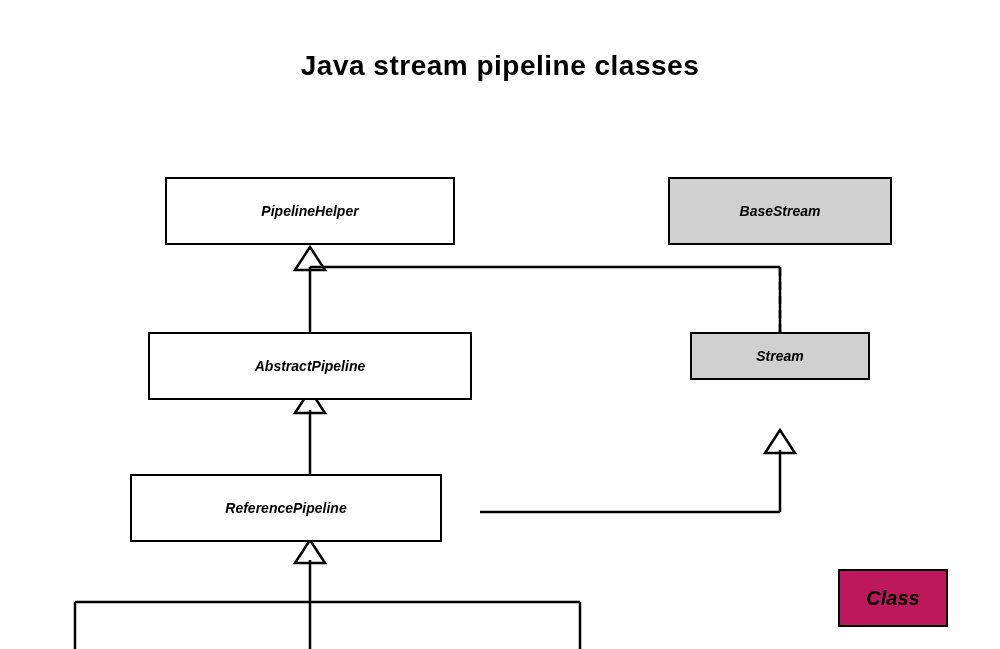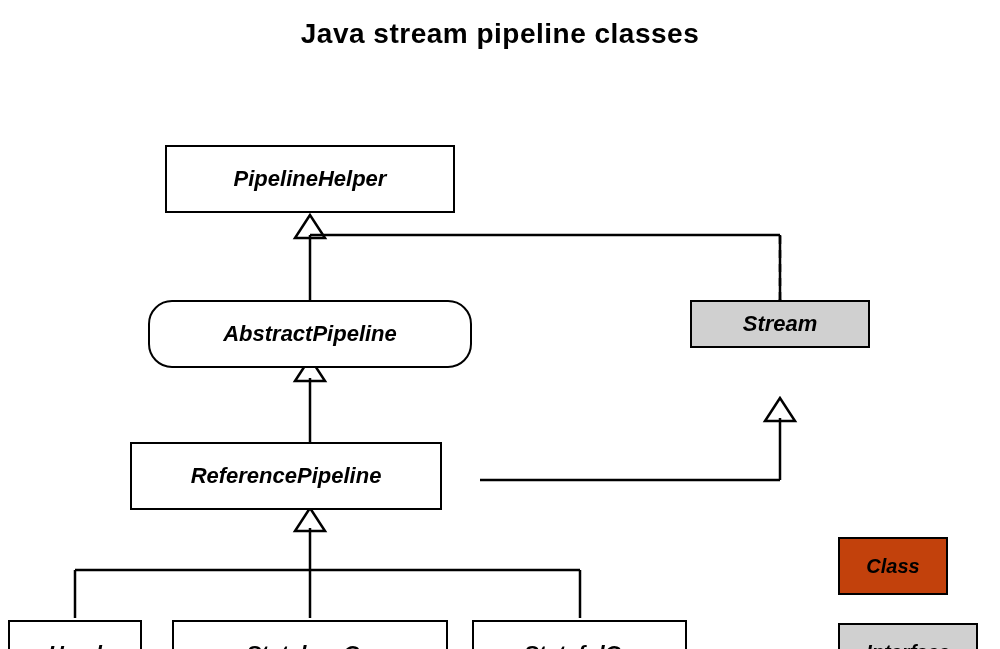--- a/index.html
+++ b/index.html
@@ -10,52 +10,53 @@
       font-family: Arial, sans-serif;
       overflow: hidden;
       position: relative;
     }
     .title {
       text-align: center;
       font-size: 28px;
       font-weight: bold;
       padding: 18px 0 10px 0;
       letter-spacing: 0.5px;
+      margin-top: 32px;
     }
     .diagram {
       position: relative;
       width: 1000px;
       height: 590px;
     }
     .box {
       position: absolute;
       border: 2px solid #000;
       background: #fff;
       font-style: italic;
       font-weight: bold;
-      font-size: 22px;
+      font-size: 14px;
       display: flex;
       align-items: center;
       justify-content: center;
       padding: 16px 14px;
     }
     .box.interface-box {
       background: #d0d0d0;
     }
     svg.arrows {
       position: absolute;
       top: 0; left: 0;
       width: 1000px;
       height: 590px;
       pointer-events: none;
     }
     .legend-class {
       position: absolute;
       border: 2px solid #000;
-      background: #c2410c;
+      background: #be185d;
       font-style: italic;
       font-weight: bold;
       font-size: 20px;
       display: flex;
       align-items: center;
       justify-content: center;
       padding: 6px 18px;
     }
     .legend-interface {
       position: absolute;
@@ -101,22 +102,23 @@
 
     <line x1="75" y1="510" x2="75" y2="558" stroke="#000" stroke-width="2.5"></line>
     <line x1="310" y1="510" x2="310" y2="558" stroke="#000" stroke-width="2.5"></line>
     <line x1="580" y1="510" x2="580" y2="558" stroke="#000" stroke-width="2.5"></line>
 
     <polygon points="310,448 295,471 325,471" fill="none" stroke="#000" stroke-width="2.5"></polygon>
   </svg>
 
   <div class="box" style="left:165px; top:85px; width:290px; height:68px;">PipelineHelper</div>
 
+  <div class="box interface-box" style="left:668px; top:85px; width:224px; height:68px;">BaseStream</div>
 
-  <div class="box" style="left:148px; top:240px; width:324px; height:68px;border-radius:24px;">AbstractPipeline</div>
+  <div class="box" style="left:148px; top:240px; width:324px; height:68px;">AbstractPipeline</div>
 
   <div class="box interface-box" style="left:690px; top:240px; width:180px; height:48px;">Stream</div>
 
   <div class="box" style="left:130px; top:382px; width:312px; height:68px;">ReferencePipeline</div>
 
   <div class="box" style="left:8px; top:560px; width:134px; height:68px;">Head</div>
 
   <div class="box" style="left:172px; top:560px; width:276px; height:68px;">StatelessOp</div>
 
   <div class="box" style="left:472px; top:560px; width:215px; height:68px;">StatefulOp</div>

